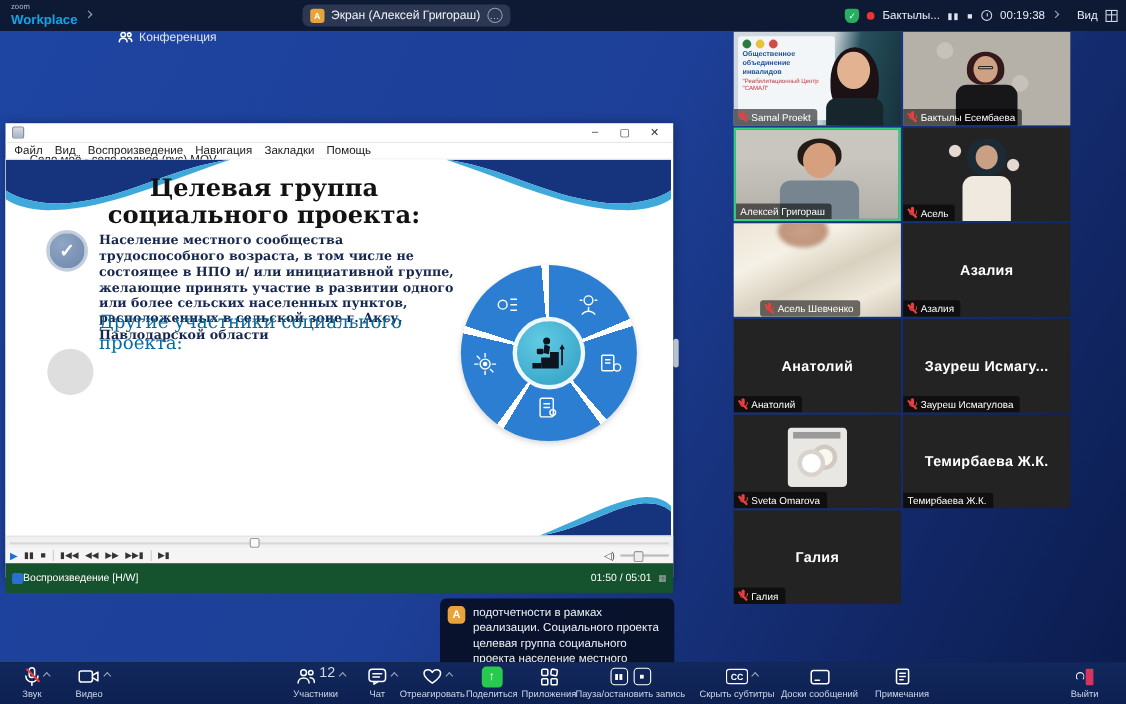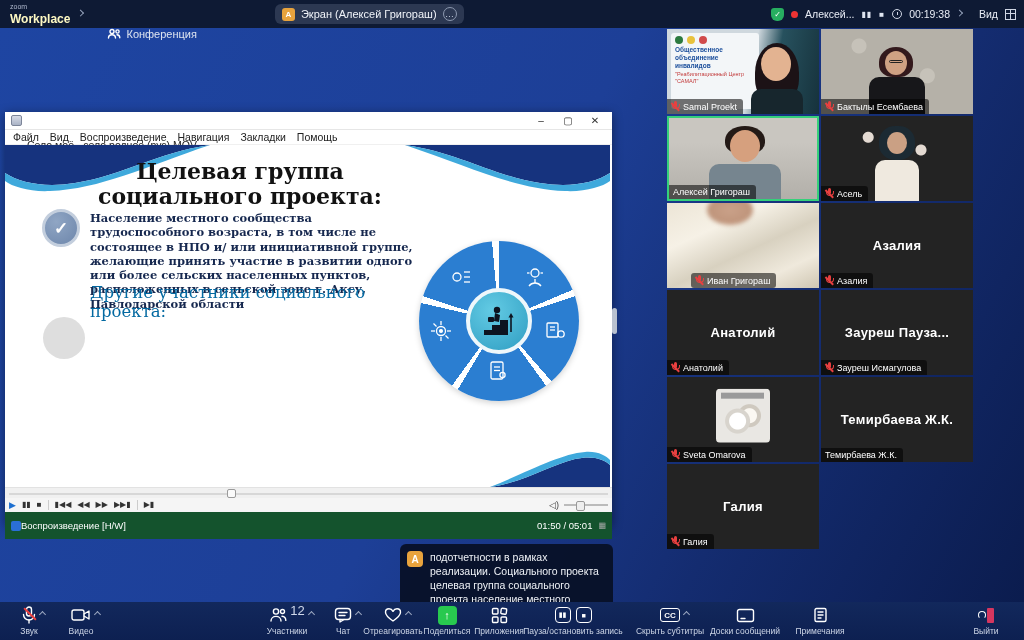--- a/index.html
+++ b/index.html
@@ -5,21 +5,21 @@
   * { margin:0; padding:0; box-sizing:border-box; }
   html,body { width:1024px; height:640px; overflow:hidden; background:#0d1830;
               font-family:"Liberation Sans", sans-serif; }
   .stage { position:relative; width:1024px; height:640px; }
 
   
   .topbar { position:absolute; left:0; top:0; width:1024px; height:28px;
             background:#0e1a34; display:flex; align-items:center; color:#e8ecf5; z-index:30; }
   .logo { margin-left:10px; line-height:1; }
   .logo .z1 { font-size:7px; color:#aeb8cd; display:block; }
-  .logo .z2 { font-size:12px; font-weight:bold; color:#fef9c3; }
+  .logo .z2 { font-size:12px; font-weight:bold; color:#0ea5e9; }
   .tb-item { display:flex; align-items:flex-end; gap:5px; font-size:11px; color:#dfe5f0;margin-top:40px; }
   .chev { width:5px; height:5px; border-left:1.4px solid #9aa7c0; border-top:1.4px solid #9aa7c0;
           display:inline-block; transform:rotate(135deg) translate(-1px,1px); }
   .chev.up { transform:rotate(45deg); }
   .tab-pill { display:flex; align-items:center; gap:6px; background:#2c3852; border-radius:6px;
               height:20px; padding:0 7px; font-size:11px; color:#f0f3f9; }
   .tab-av { width:13px; height:13px; border-radius:3px; background:#e8a33d; color:#fff;
             font-size:8px; font-weight:bold; display:flex; align-items:center; justify-content:center; }
   .tab-more { width:14px; height:14px; border:1px solid #8d99b0; border-radius:50%;
               display:flex; align-items:center; justify-content:center; font-size:9px; color:#c9d2e2; }
@@ -201,21 +201,21 @@
       <span>Конференция</span>
     </div>
     <div class="tab-pill" style="margin-left:78px">
       <span class="tab-av">A</span>
       <span>Экран (Алексей Григораш)</span>
       <span class="tab-more">…</span>
     </div>
     <div class="tb-right">
       <span class="shield">✓</span>
       <span class="recdot"></span>
-      <span>Алексей...</span>
+      <span>Бактылы...</span>
       <span class="mini-ic">▮▮</span>
       <span class="mini-ic">■</span>
       <span class="clock"></span>
       <span>00:19:38</span>
       <span class="chev"></span>
       <span style="margin-left:10px">Вид</span>
       <span class="grid-ic"></span>
     </div>
   </div>
 
@@ -424,21 +424,21 @@
         <span>Асель</span>
       </span>
     </div>
 
     <div class="tile bg-ivan">
       <span class="ivan-face"></span>
       <span class="nlabel" style="left:24px;border-radius:3px">
         <span class="mic">
             <i></i>
           </span>
-        <span>Иван Григораш</span>
+        <span>Асель Шевченко</span>
       </span>
     </div>
 
     <div class="tile">
       <span class="cname">Азалия</span>
       <span class="nlabel">
         <span class="mic">
             <i></i>
           </span>
         <span>Азалия</span>
@@ -449,21 +449,21 @@
       <span class="cname">Анатолий</span>
       <span class="nlabel">
         <span class="mic">
             <i></i>
           </span>
         <span>Анатолий</span>
       </span>
     </div>
 
     <div class="tile">
-      <span class="cname">Зауреш Пауза...</span>
+      <span class="cname">Зауреш Исмагу...</span>
       <span class="nlabel">
         <span class="mic">
             <i></i>
           </span>
         <span>Зауреш Исмагулова</span>
       </span>
     </div>
 
     <div class="tile">
       <span class="sveta-av"></span>

